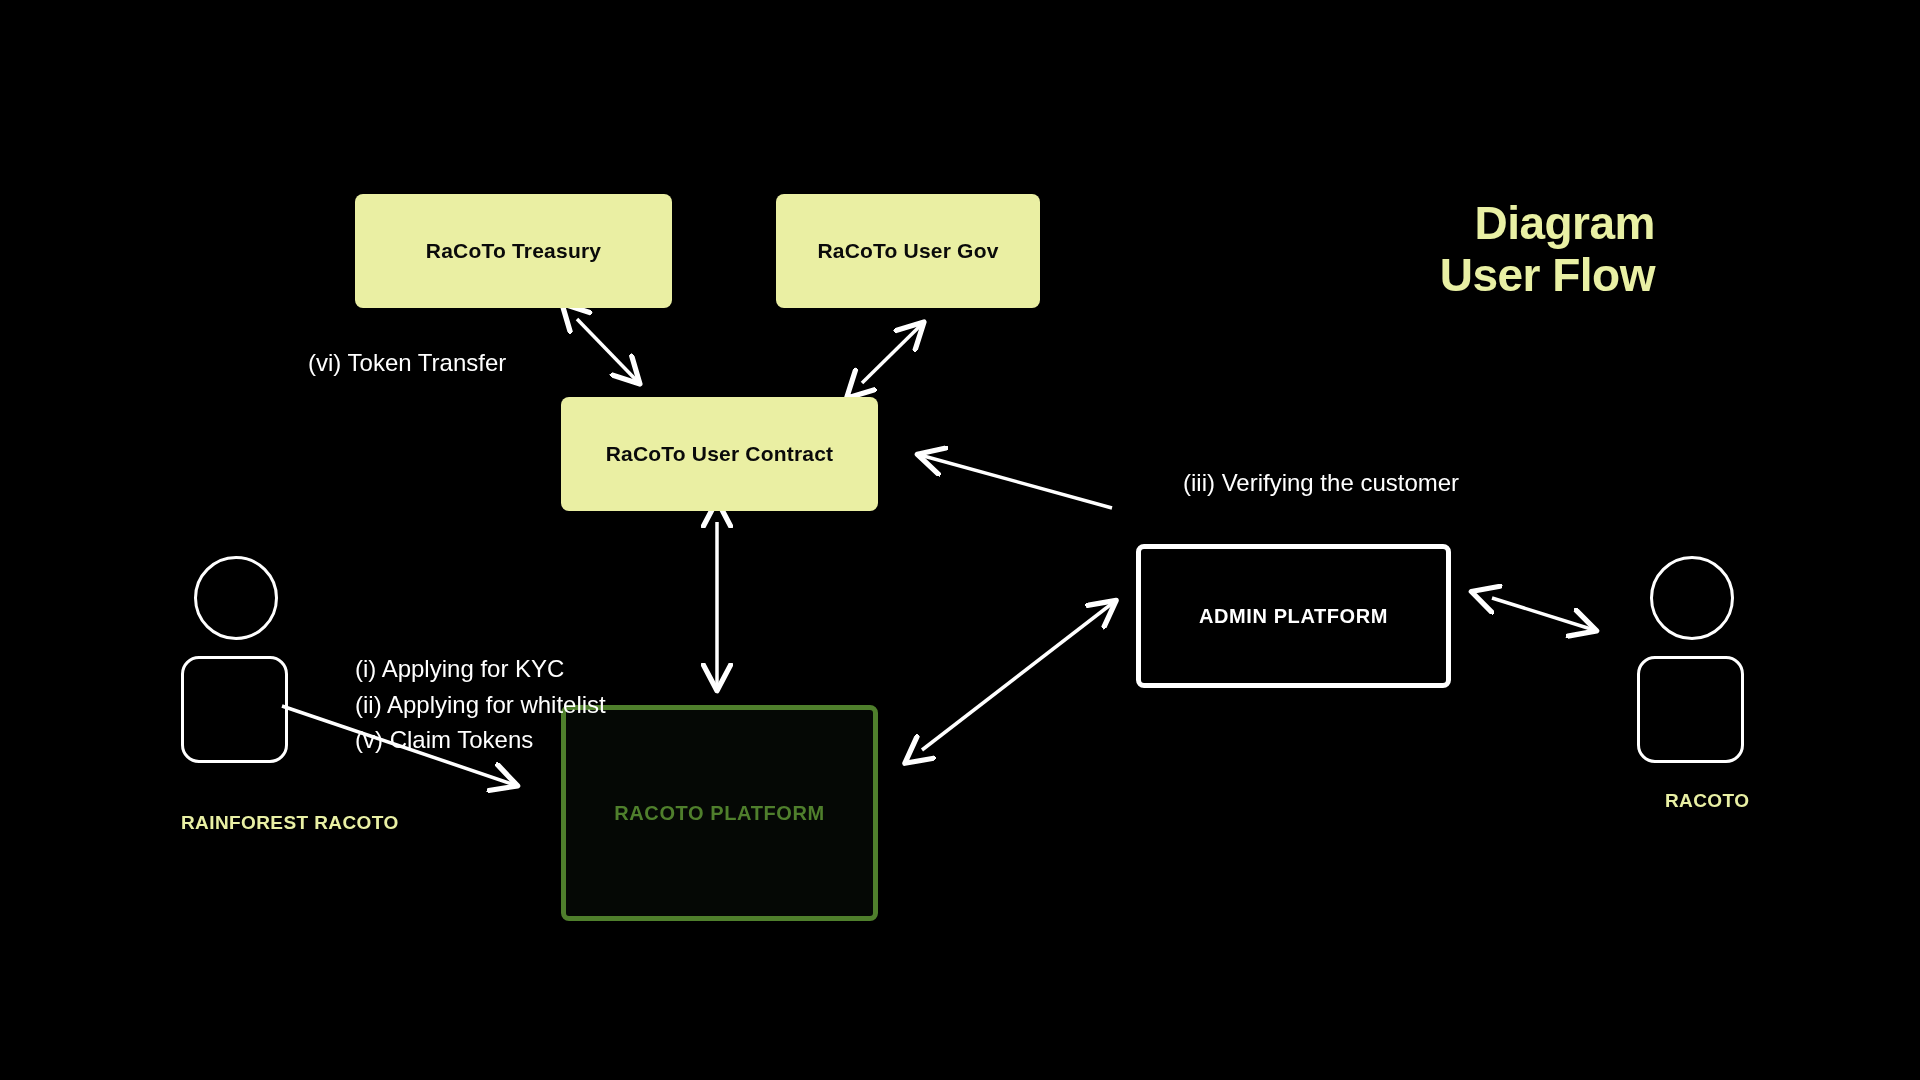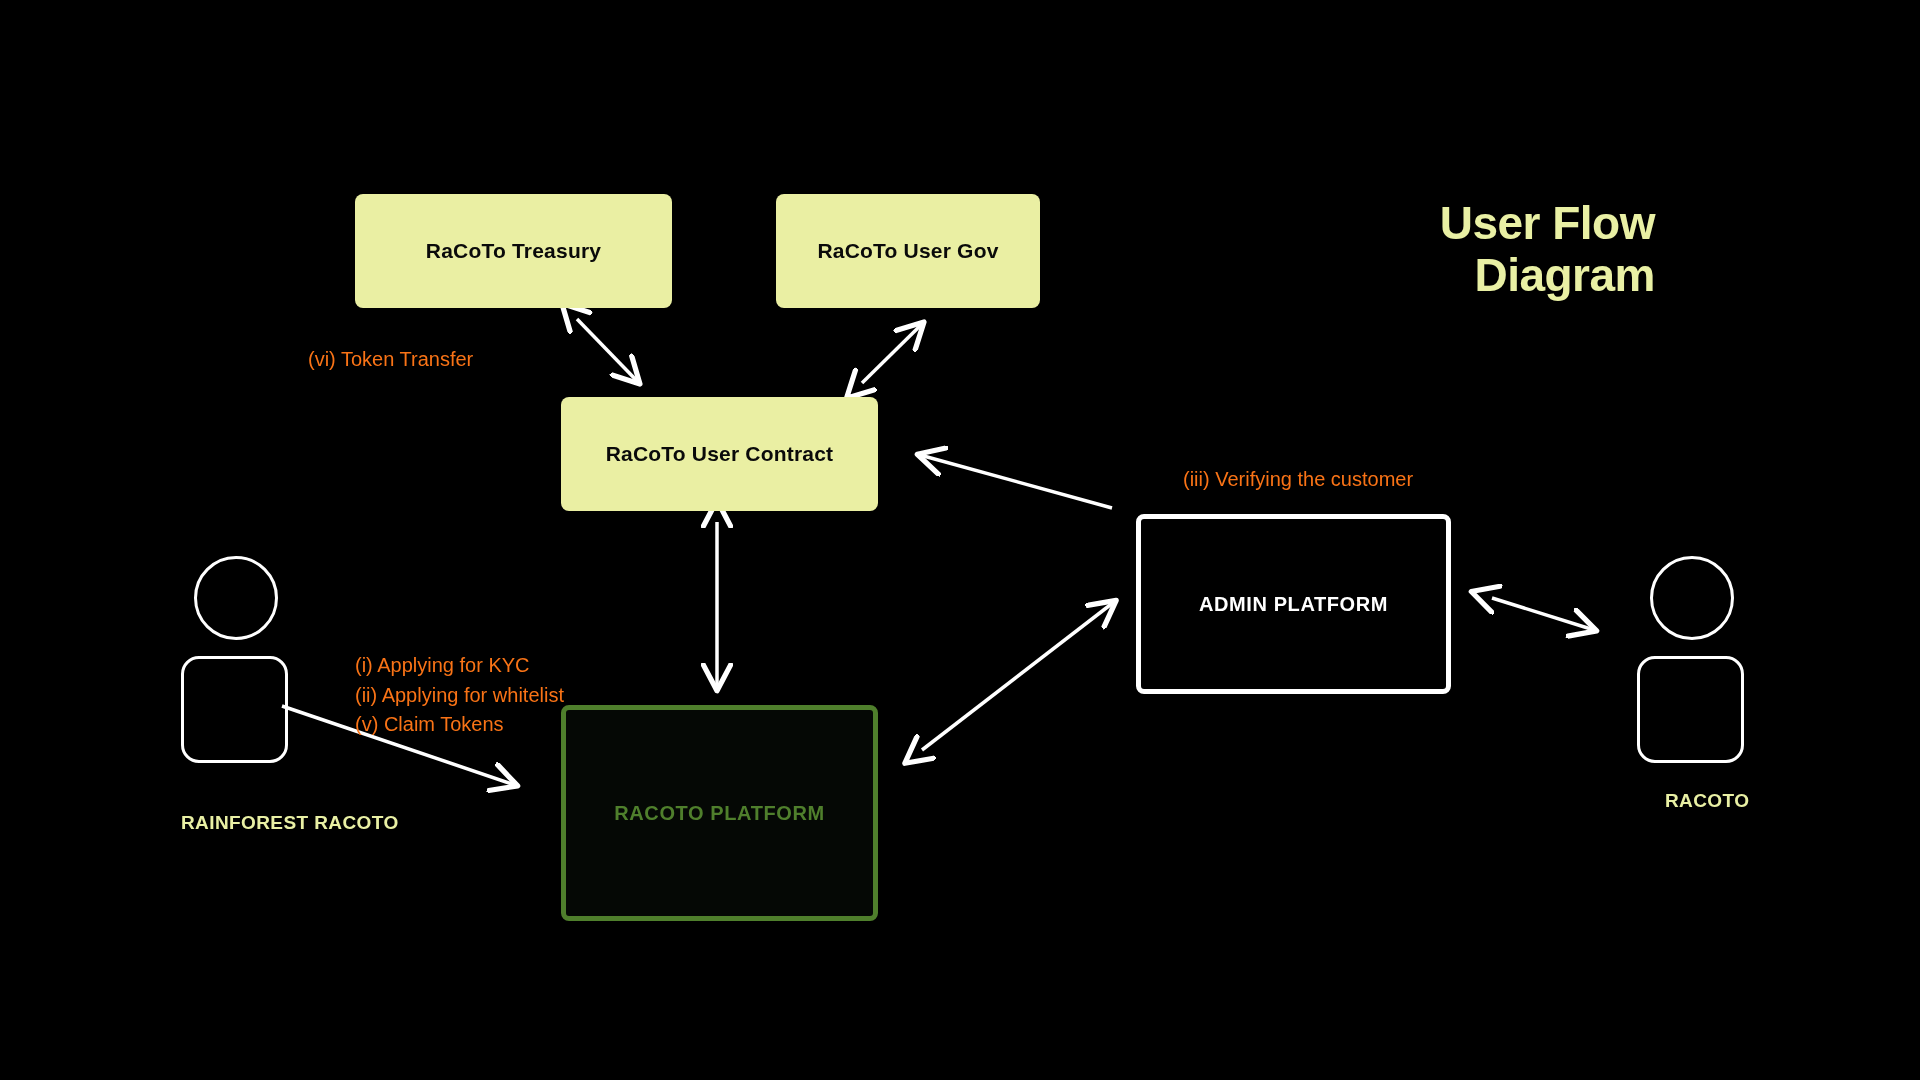--- a/index.html
+++ b/index.html
@@ -64,22 +64,22 @@
     position: absolute;
     color: #e9f0a4;
     font-weight: 700;
     font-size: 46px;
     line-height: 1.12;
     text-align: right;
     letter-spacing: -0.5px;
   }
   .step-label {
     position: absolute;
-    color: #f97316;
-    font-size: 20px;
+    color: #ffffff;
+    font-size: 24px;
     line-height: 1.48;
     white-space: pre-line;
   }
   .actor {
     position: absolute;
   }
   .actor-head {
     position: absolute;
     border: 3px solid #ffffff;
     border-radius: 50%;
@@ -125,41 +125,41 @@
     <line x1="1112" y1="508" x2="920" y2="455" stroke="#ffffff" stroke-width="3.5" marker-end="url(#ah)"></line>
 
     <line x1="922" y1="750" x2="1114" y2="602" stroke="#ffffff" stroke-width="3.5" marker-start="url(#ah-start)" marker-end="url(#ah)"></line>
 
     <line x1="1492" y1="598" x2="1594" y2="630" stroke="#ffffff" stroke-width="3.5" marker-start="url(#ah-start)" marker-end="url(#ah)"></line>
 
     <line x1="282" y1="706" x2="515" y2="785" stroke="#ffffff" stroke-width="3.5" marker-end="url(#ah)"></line>
   </svg>
 
   <div class="title" style="left:1390px; top:198px; width:265px;">
+    <div>Diagram</div>
     <div>User Flow</div>
-    <div>Diagram</div>
   </div>
 
   <div class="node box-yellow" style="left:355px; top:194px; width:317px; height:114px;">
     <span>RaCoTo  Treasury</span>
   </div>
 
   <div class="node box-yellow" style="left:776px; top:194px; width:264px; height:114px;">
     <span>RaCoTo User Gov</span>
   </div>
 
   <div class="node box-yellow" style="left:561px; top:397px; width:317px; height:114px;">
     <span>RaCoTo User Contract</span>
   </div>
 
   <div class="node box-outline-green" style="left:561px; top:705px; width:317px; height:216px;">
     <span>RACOTO PLATFORM</span>
   </div>
 
-  <div class="node box-outline-white" style="left:1136px; top:514px; width:315px; height:180px;">
+  <div class="node box-outline-white" style="left:1136px; top:544px; width:315px; height:144px;">
     <span>ADMIN PLATFORM</span>
   </div>
 
   <div class="step-label" style="left:308px; top:345px;">(vi) Token Transfer</div>
 
   <div class="step-label" style="left:355px; top:651px;">(i) Applying for KYC
 (ii) Applying for whitelist
 (v) Claim Tokens</div>
 
   <div class="step-label" style="left:1183px; top:465px;">(iii) Verifying the customer</div>

